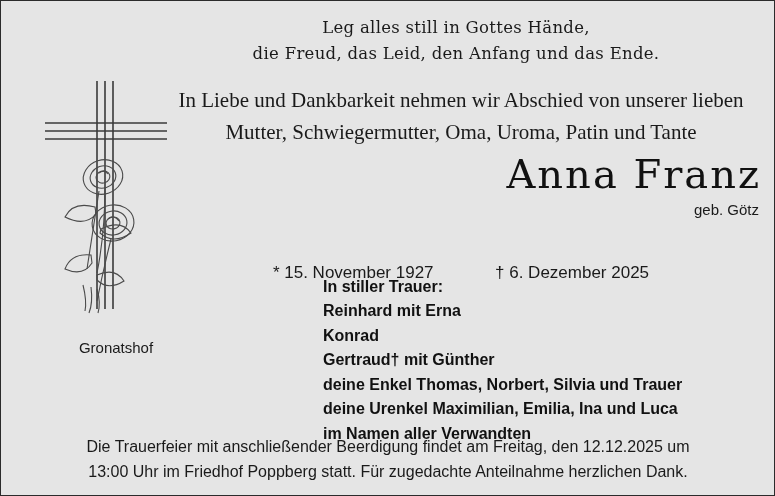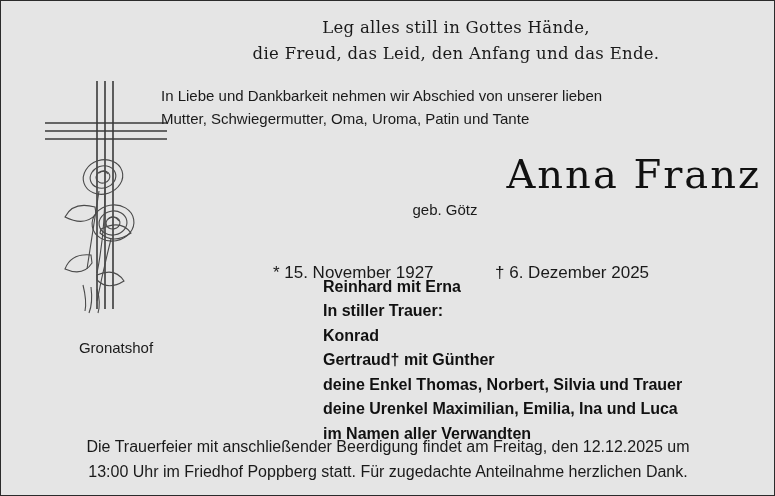--- a/index.html
+++ b/index.html
@@ -33,45 +33,46 @@
     color: #1a1a1a;
   }
   .verse div { white-space: nowrap; }
 
   
   .intro {
     position: absolute;
     left: 160px;
     top: 84px;
     width: 600px;
-    text-align: left;
-    font-size: 15px;
+    text-align: center;
+    font-size: 21px;
     line-height: 1.5;
     color: #1a1a1a;
+    font-family: Liberation Serif, serif;
   }
 
   
   .name {
     position: absolute;
     left: 160px;
     top: 150px;
     width: 600px;
     text-align: right;
     font-family: "DejaVu Serif", serif;
     font-size: 40px;
     font-weight: 400;
     letter-spacing: 2px;
     color: #111111;
   }
   .maiden {
     position: absolute;
-    left: 144px;
+    left: 158px;
     top: 200px;
     width: 600px;
-    text-align: center;
+    text-align: right;
     font-size: 15px;
     color: #1a1a1a;
   }
 
   
   .dates {
     position: absolute;
     left: 160px;
     top: 230px;
     width: 600px;
@@ -186,22 +187,22 @@
   <div class="name">Anna Franz</div>
   <div class="maiden">geb. Götz</div>
 
   <div class="dates">
     <span class="birth">* 15. November 1927</span>
     <span class="gap"></span>
     <span class="death">† 6. Dezember 2025</span>
   </div>
 
   <div class="mourners">
+    <div>In stiller Trauer:</div>
     <div>Reinhard mit Erna</div>
-    <div>In stiller Trauer:</div>
     <div>Konrad</div>
     <div>Gertraud† mit Günther</div>
     <div>deine Enkel Thomas, Norbert, Silvia und Trauer</div>
     <div>deine Urenkel Maximilian, Emilia, Ina und Luca</div>
     <div>im Namen aller Verwandten</div>
   </div>
 
   <div class="caption">Gronatshof</div>
 
   <div class="footer">

